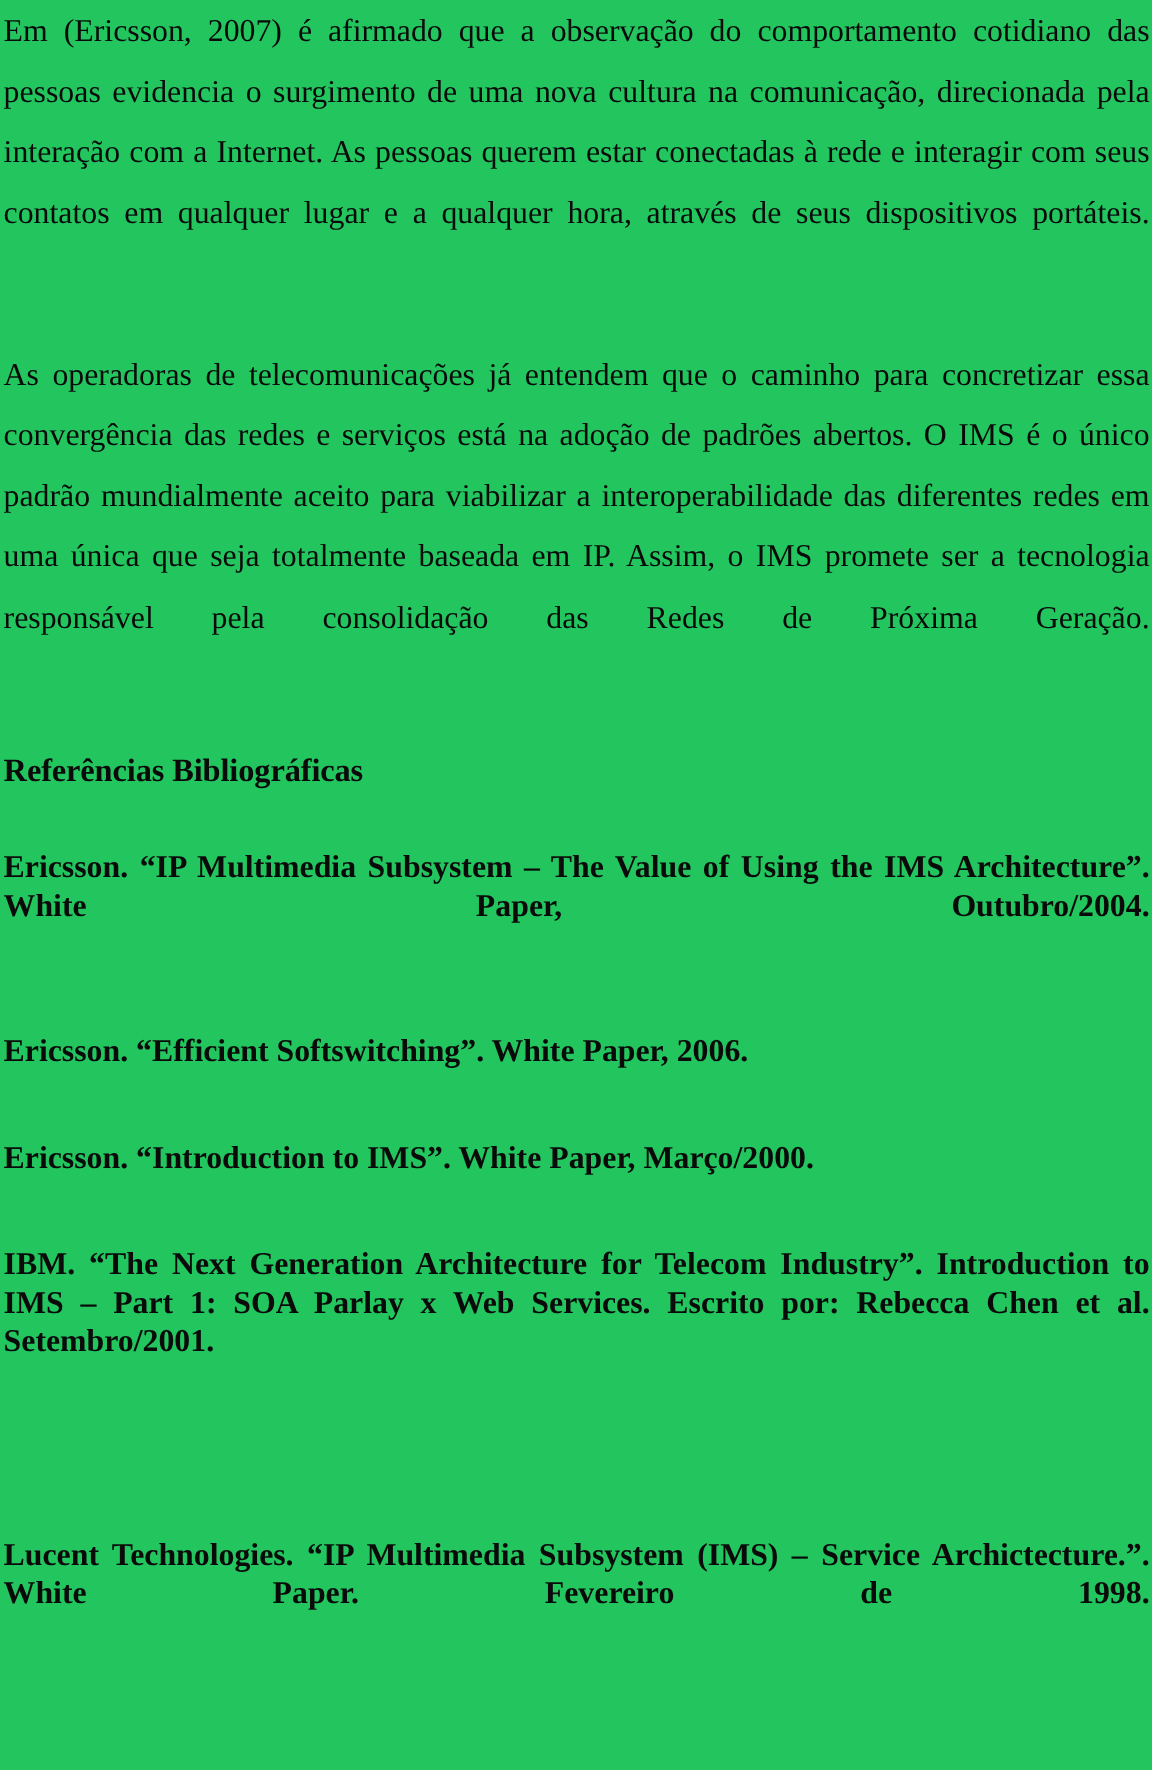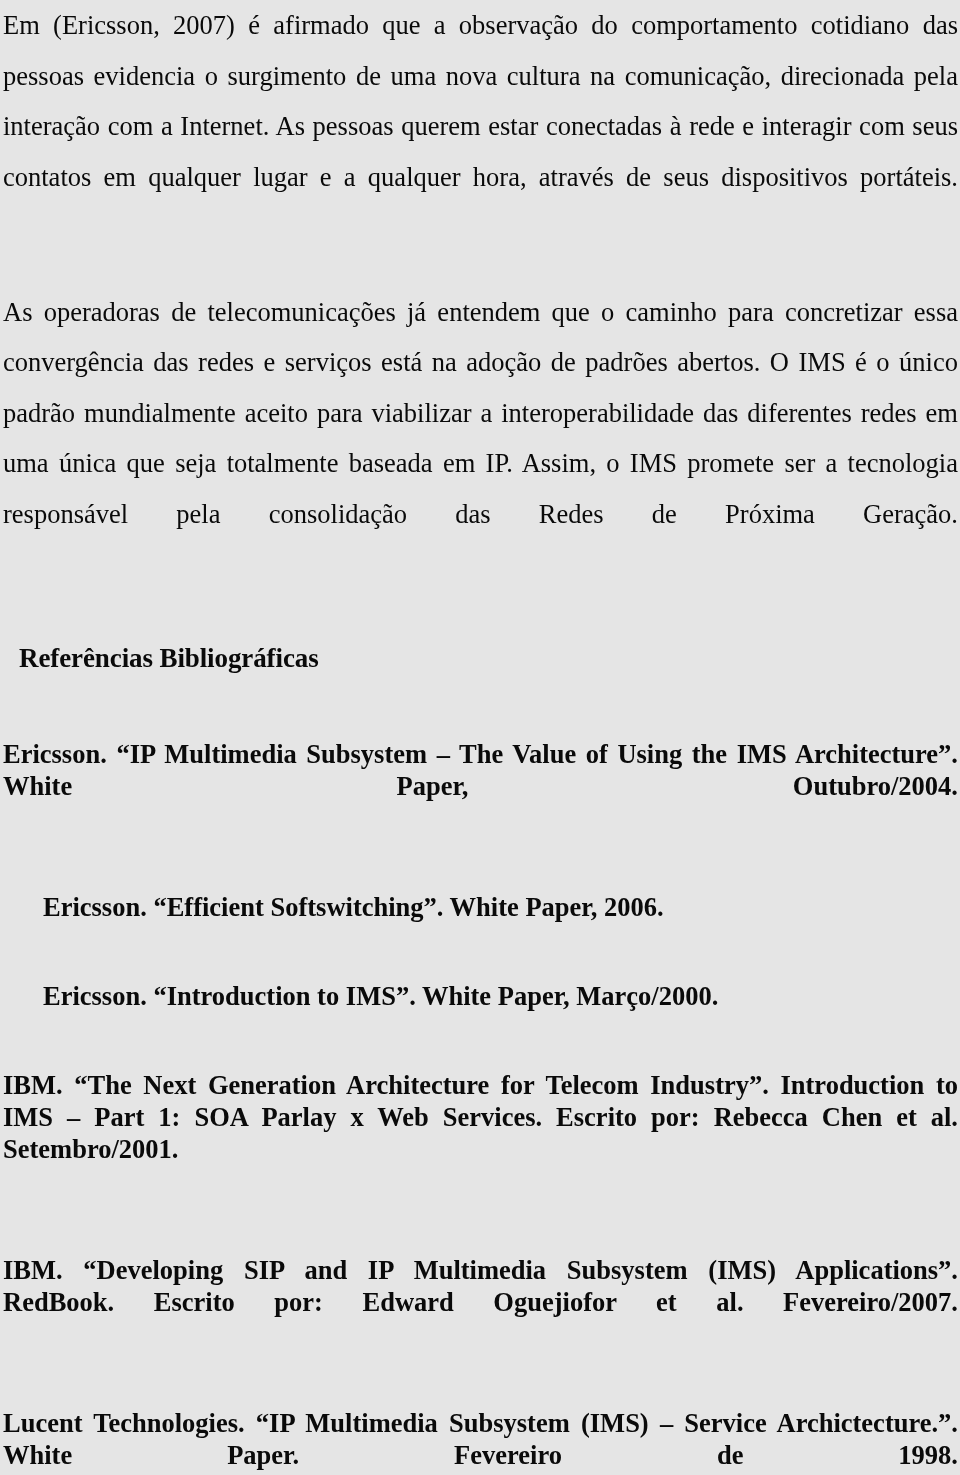--- a/index.html
+++ b/index.html
@@ -16,21 +16,21 @@
     color: #0a0a0a;
     -webkit-font-smoothing: antialiased;
   }
 
   .page {
     position: relative;
     width: 960px;
     height: 1475px;
     box-sizing: border-box;
     padding: 0 2px 0 3px;
-    background: #e5e5e5;
+    background: #22c55e;
   }
 
   
   .body-par {
     font-size: 26.5px;
     line-height: 50.5px;
     text-align: justify;
     text-justify: inter-word;
     margin: 0;
     hyphens: none;
@@ -46,21 +46,21 @@
   .spacer-after-p1 { height: 34px; }
   .spacer-after-p2 { height: 36px; }
   .spacer-after-heading { height: 48px; }
 
   
   .section-heading {
     font-size: 27px;
     line-height: 32px;
     font-weight: bold;
     letter-spacing: -0.1px;
-    margin: 16px;
+    margin: 0;
     text-align: left;
   }
 
   
   .ref {
     font-size: 26.5px;
     line-height: 32px;
     text-align: justify;
     text-justify: inter-word;
     margin: 0;
@@ -70,21 +70,20 @@
   .ref::after {
     content: "";
     display: inline-block;
     width: 100%;
   }
   .ref-gap-md { height: 57px; }
 
   
   .ref.single {
     text-align: left;
-    margin-left: 40px;
   }
   .ref.single::after { content: none; }
 </style>
 </head>
 <body>
 
 <div class="page">
 
   <p class="body-par">Em (Ericsson, 2007) é afirmado que a observação do comportamento cotidiano das pessoas evidencia o surgimento de uma nova cultura na comunicação, direcionada pela interação com a Internet. As pessoas querem estar conectadas à rede e interagir com seus contatos em qualquer lugar e a qualquer hora, através de seus dispositivos portáteis.</p>
 
@@ -103,19 +102,18 @@
 
   <p class="ref single">Ericsson. “Efficient Softswitching”. White Paper, 2006.</p>
   <div class="ref-gap-md"></div>
 
   <p class="ref single">Ericsson. “Introduction to IMS”. White Paper, Março/2000.</p>
   <div class="ref-gap-md"></div>
 
   <p class="ref">IBM. “The Next Generation Architecture for Telecom Industry”. Introduction to IMS – Part 1: SOA Parlay x Web Services. Escrito por: Rebecca Chen et al. Setembro/2001.</p>
   <div class="ref-gap-md"></div>
 
-  <p class="ref">IBM. “Developing SIP and IP Multimedia Subsystem (IMS) Applications”. RedBook. Escrito por: Edward Oguejiofor et al. Fevereiro/2007.</p>
   <div class="ref-gap-md"></div>
 
   <p class="ref">Lucent Technologies. “IP Multimedia Subsystem (IMS) – Service Archictecture.”. White Paper. Fevereiro de 1998.</p>
   <div class="ref-gap-md"></div>
 
 </div>
 
 </body></html>

